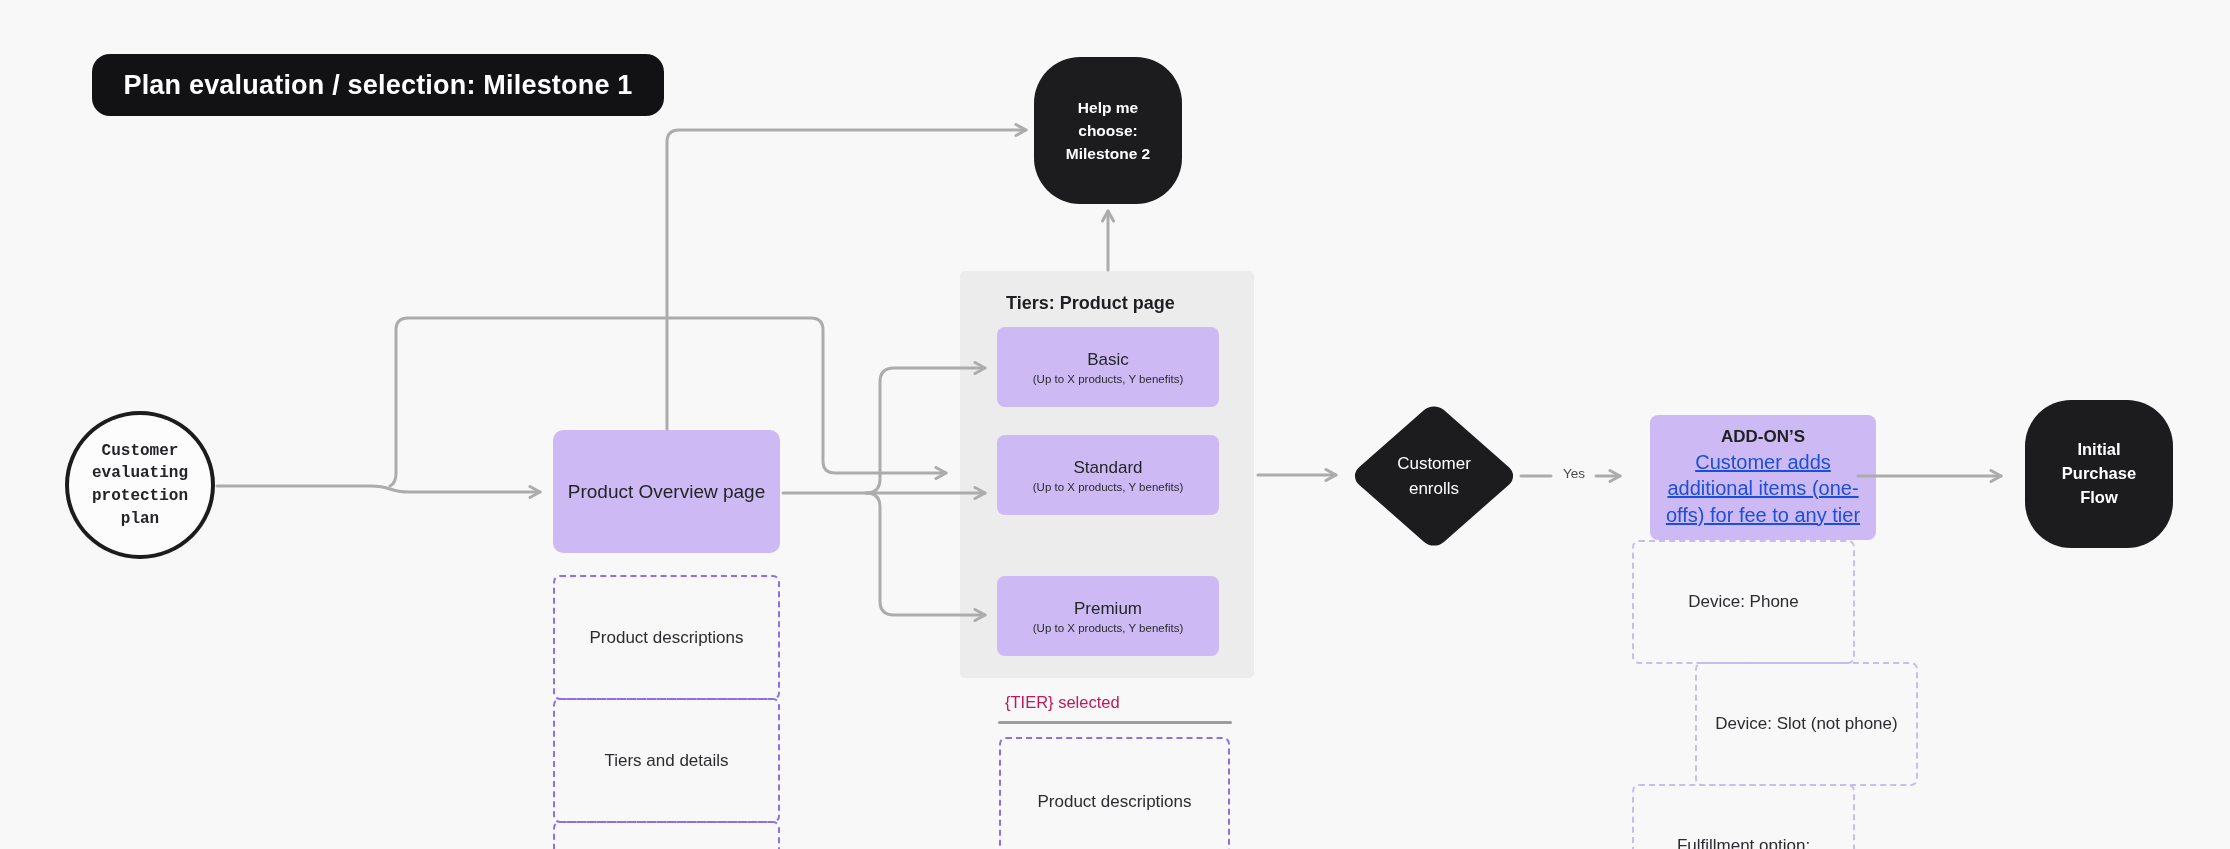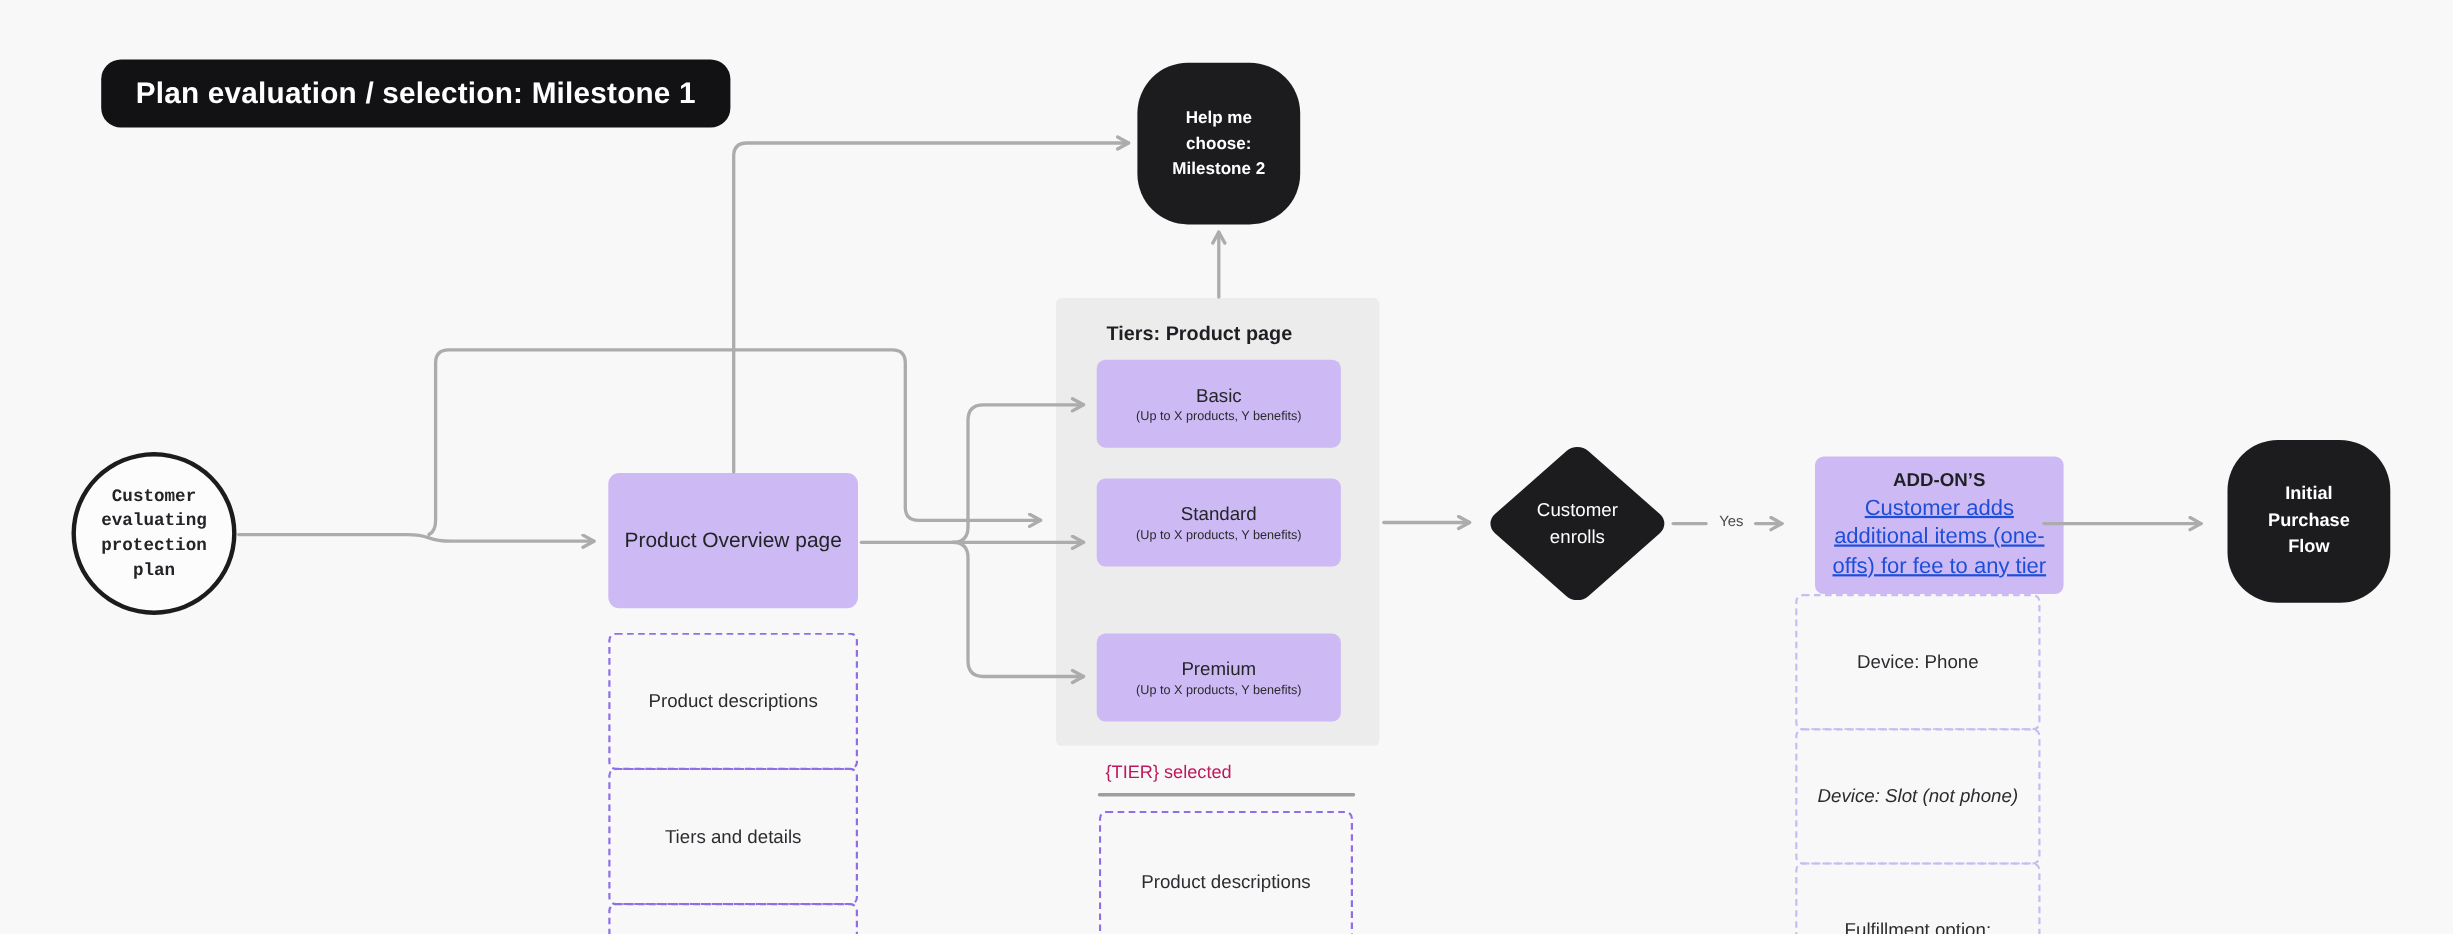--- a/index.html
+++ b/index.html
@@ -101,21 +101,21 @@
     position: absolute; left: 1630px; top: 415px; width: 226px; height: 125px;
     background: #CDBAF4; border-radius: 8px; z-index: 2;
     display: flex; flex-direction: column; align-items: center; justify-content: center; text-align: center;
     padding: 8px 12px;
     margin-left: 20px;
   }
   #addons-node .addons-title { font-size: 17px; font-weight: bold; color: #1F2023; margin-bottom: 2px; }
   #addons-node .addons-body  { font-size: 20px; line-height: 1.32; color: #1d4ed8; text-decoration: underline; }
 
   #addon-0 { left: 1632px; top: 540px; width: 223px; height: 124px; }
-  #addon-1 { left: 1632px; top: 662px; width: 223px; height: 124px; font-style: italic; }
+  #addon-1 { left: 1695px; top: 662px; width: 223px; height: 124px; }
   #addon-2 { left: 1632px; top: 784px; width: 223px; height: 124px; }
 </style>
 </head>
 <body>
 
 <svg id="connectors" viewBox="0 0 2230 849">
   <defs>
     <marker id="arw" markerWidth="18" markerHeight="16" refX="13" refY="7" orient="auto" markerUnits="userSpaceOnUse">
       <path d="M3 1.5 L13 7 L3 12.5" fill="none" stroke="#ACACAC" stroke-width="2.6" stroke-linecap="round" stroke-linejoin="round"></path>
     </marker>

